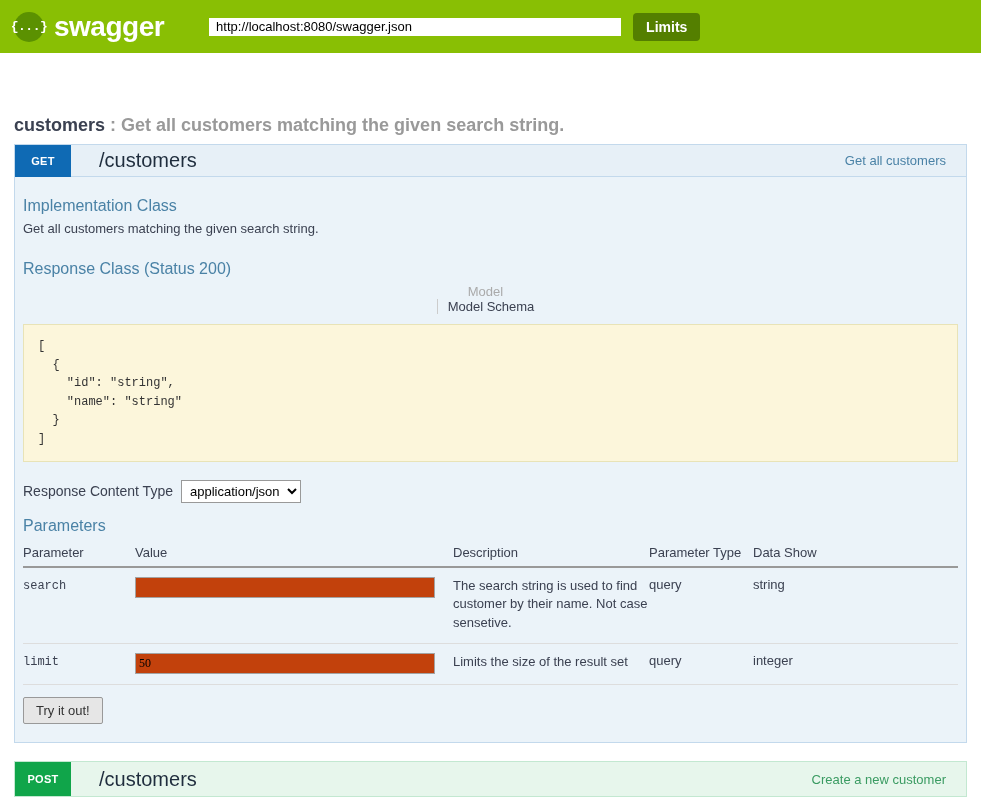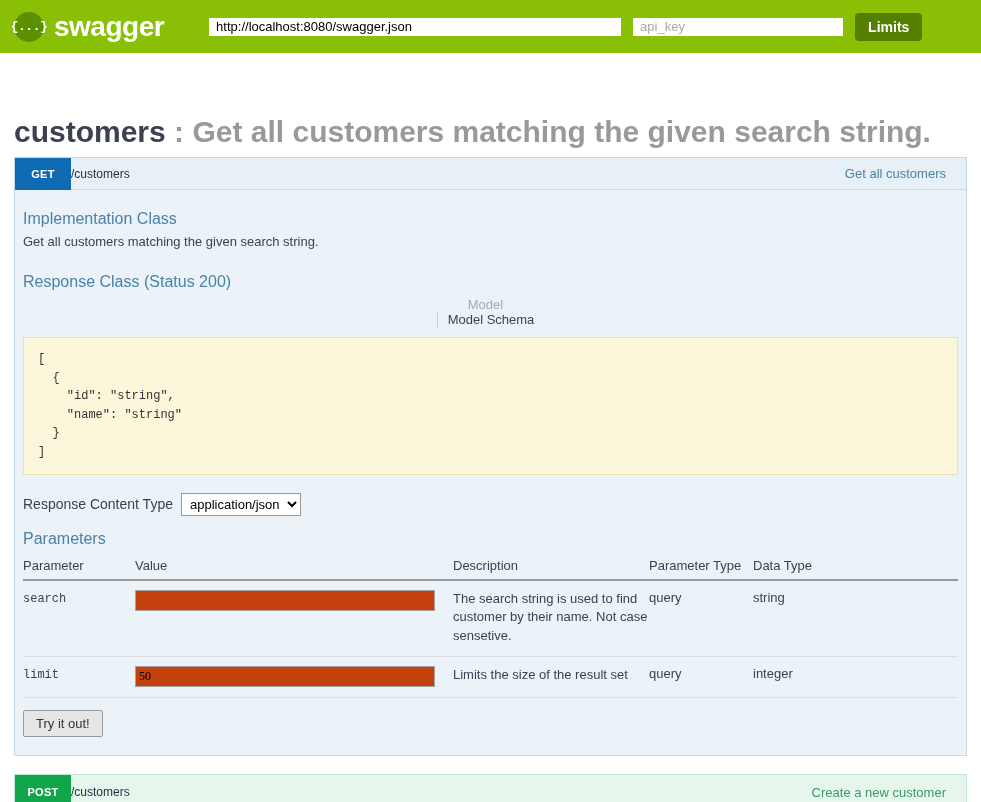--- a/index.html
+++ b/index.html
@@ -56,21 +56,21 @@
   
   #page-body { padding: 0 14px; }
 
   
   #resource-header {
     display: flex; align-items: baseline;
     padding-top: 62px;
     padding-bottom: 8px;
   }
   #resource-title {
-    font-size: 30px; font-weight: bold; color: #3b4151;
+    font-size: 18px; font-weight: bold; color: #3b4151;
     white-space: pre;
   }
   #resource-title .res-name { color: #3b4151; }
   #resource-title .res-sep  { color: #999999; font-weight: bold; }
   #resource-title .res-desc { color: #999999; font-weight: bold; }
   #resource-options {
     margin-left: auto;
     display: flex; align-items: center;
     font-size: 13px;
   }
@@ -96,22 +96,22 @@
   }
   .op-method {
     width: 56px; height: 32px;
     display: flex; align-items: center; justify-content: center;
     color: #ffffff; font-size: 11px; font-weight: bold;
     letter-spacing: 0.3px;
   }
   .method-get  { background: #0f6ab4; }
   .method-post { background: #10a54a; }
   .op-path {
-    font-size: 12px; color: #1f2d3d;
-    padding-left: 0;
+    font-size: 20px; color: #1f2d3d;
+    padding-left: 28px;
     font-family: "Liberation Sans", sans-serif;
   }
   .op-summary {
     margin-left: auto; padding-right: 20px;
     font-size: 13px; color: #4a82a6; cursor: pointer;
   }
 
   
   .op-content { padding: 10px 8px 18px 8px; }
   .sec-title {
@@ -222,21 +222,20 @@
 </head>
 <body>
 
 <div id="topbar">
   <div class="logo-wrap">
     <div class="logo-mark">{...}</div>
     <div class="logo-text">swagger</div>
   </div>
   <div id="topbar-forms">
     <input id="input-base-url" class="tb-input" type="text" value="http://localhost:8080/swagger.json" style="">
-    <input id="input-api-key" class="tb-input" type="text" placeholder="api_key" style="">
     <button id="explore-button">Limits</button>
   </div>
 </div>
 
 <div id="page-body">
 
   <div id="resource-header">
     <div id="resource-title"><span class="res-name">customers</span><span class="res-sep"> : </span><span class="res-desc">Get all customers matching the given search string.</span></div>
   </div>
 
@@ -275,21 +274,21 @@
 
       <h4 class="sec-title">Parameters</h4>
 
       <table class="params">
         <thead>
           <tr>
             <th class="c-param">Parameter</th>
             <th class="c-value">Value</th>
             <th class="c-desc">Description</th>
             <th class="c-ptype">Parameter Type</th>
-            <th class="c-dtype">Data Type</th>
+            <th class="c-dtype">Data Show</th>
           </tr>
         </thead>
         <tbody>
           <tr>
             <td class="c-param">search</td>
             <td class="c-value">
               <input class="param-input" type="text" value="" style="">
             </td>
             <td class="c-desc">The search string is used to find customer by their name. Not case sensetive.</td>
             <td class="c-ptype">query</td>

